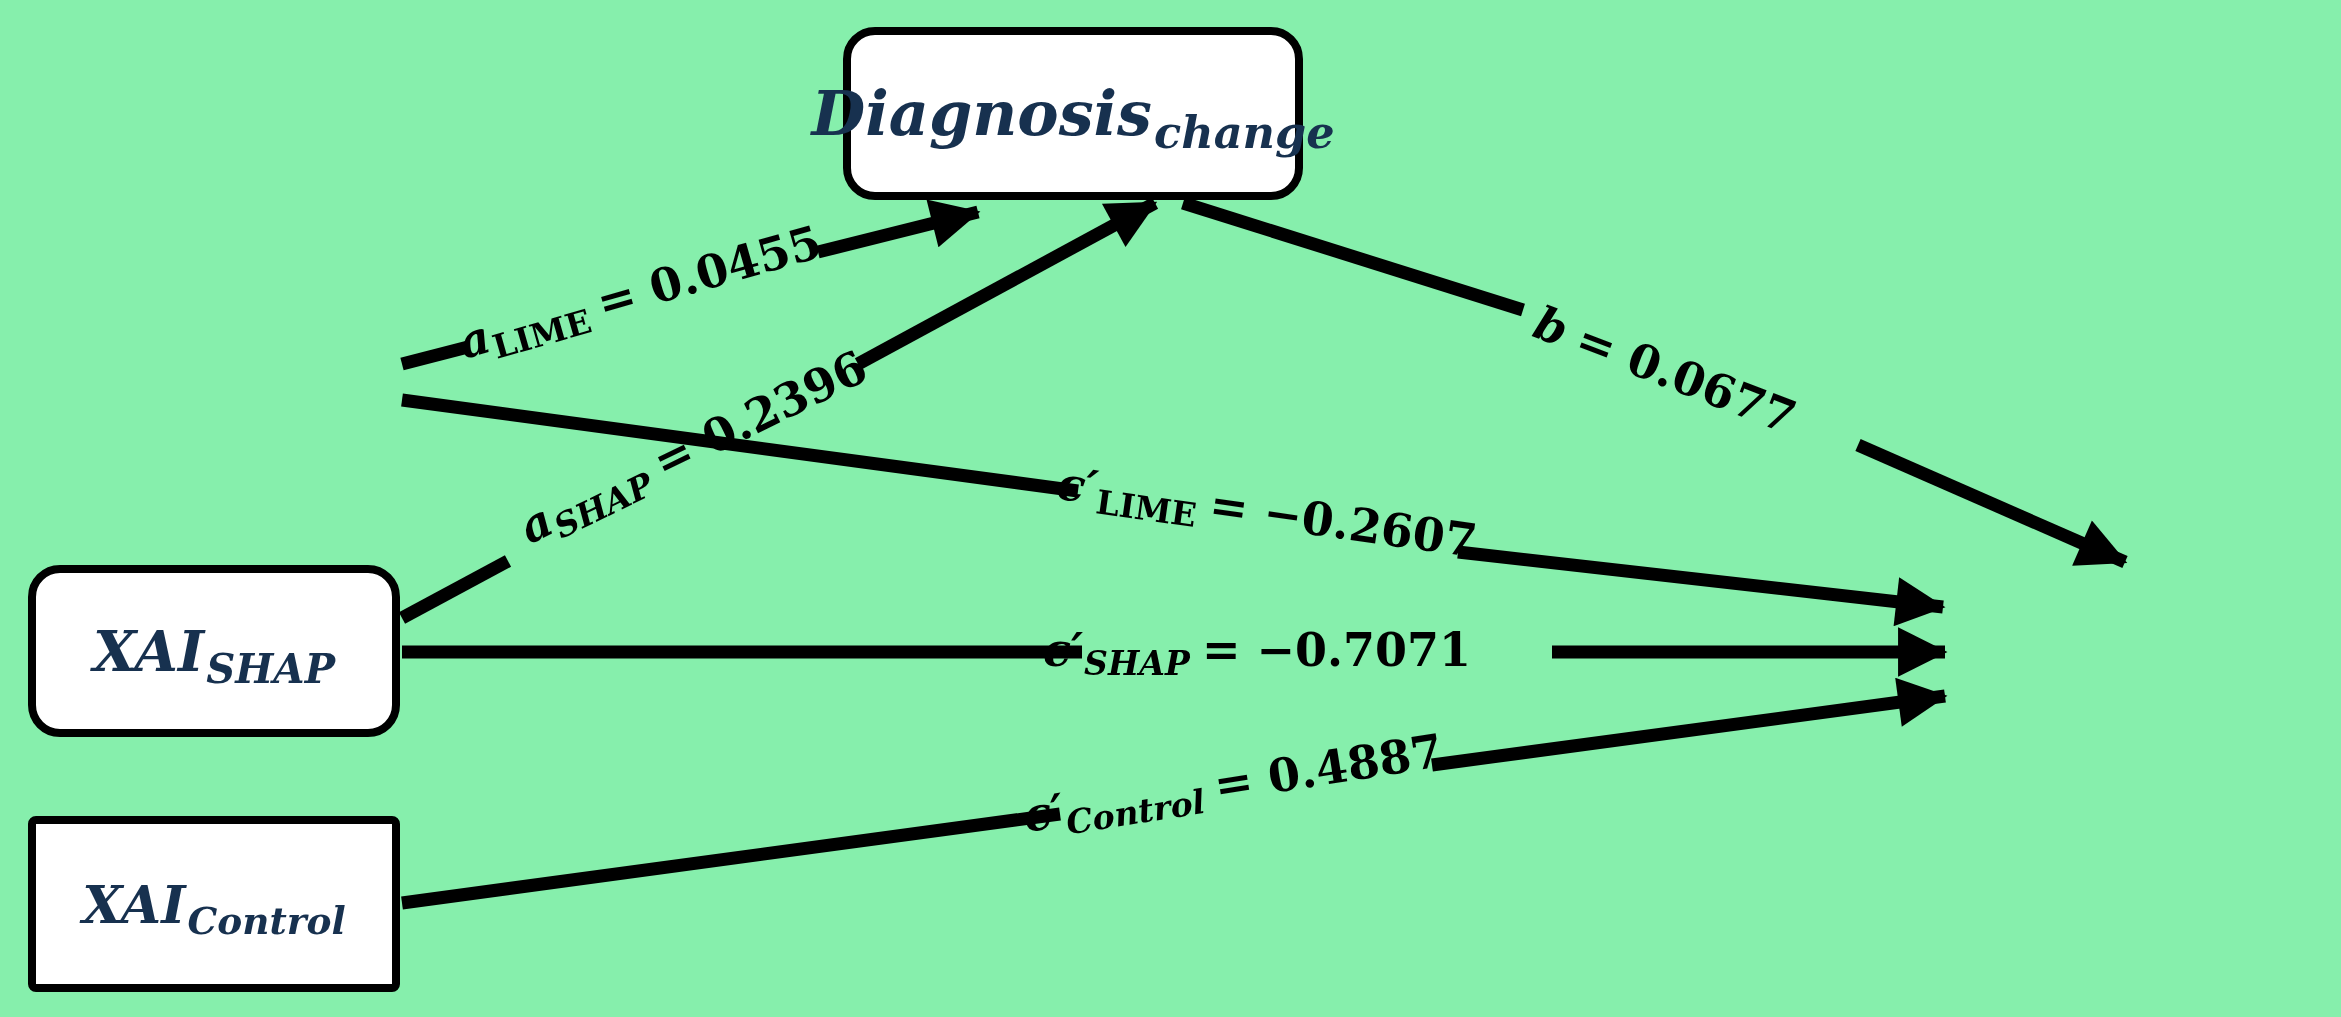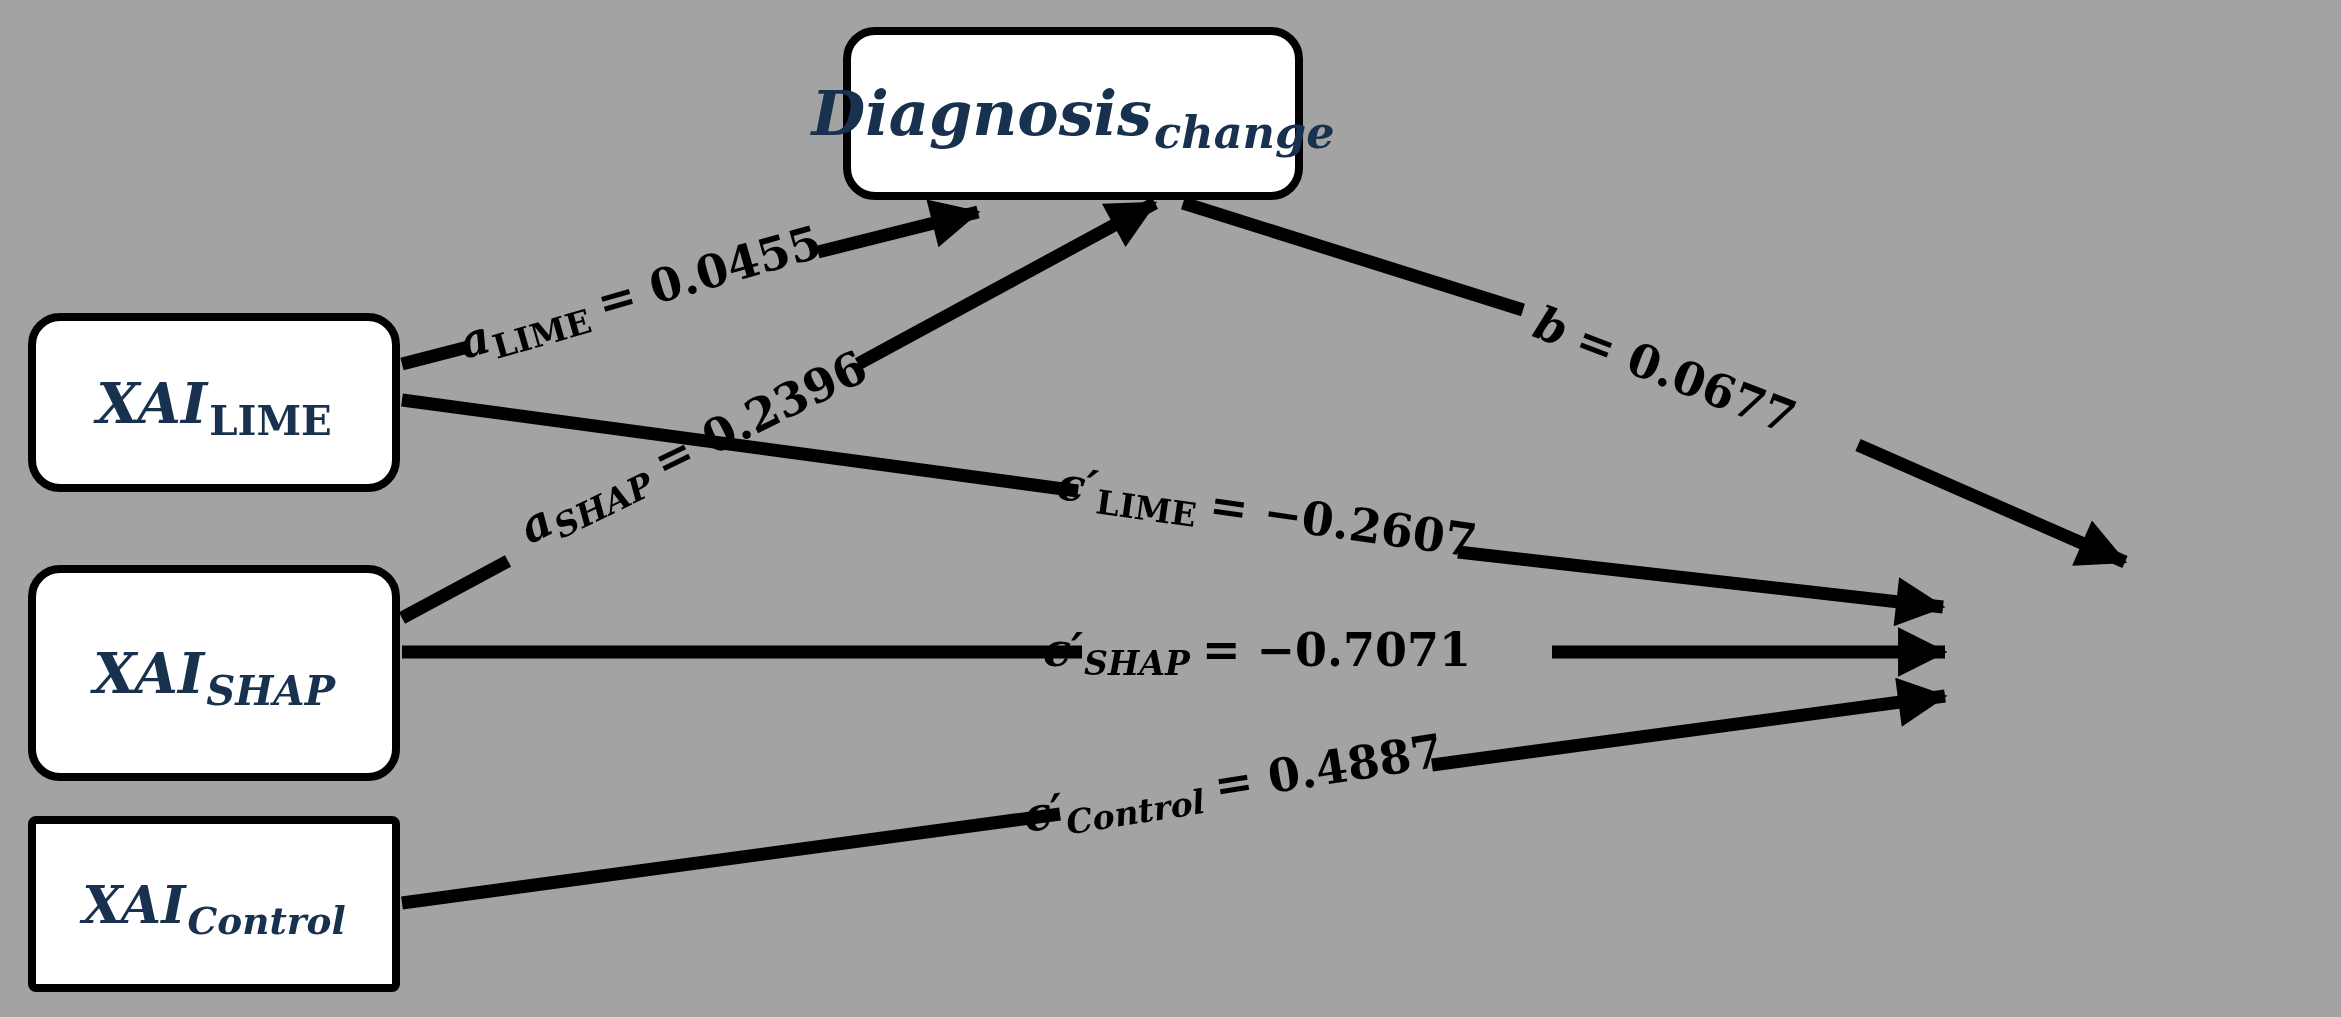--- a/index.html
+++ b/index.html
@@ -4,21 +4,21 @@
 <style>
   html, body {
     margin: 0;
     padding: 0;
     background: #ffffff;
   }
   #figure {
     position: relative;
     width: 2341px;
     height: 1017px;
-    background: #a3a3a3;
+    background: #86efac;
     overflow: hidden;
     font-family: "DejaVu Serif", serif;
   }
   svg.wires {
     position: absolute;
     left: 0; top: 0;
     width: 2341px;
     height: 1017px;
   }
   .node {
@@ -42,21 +42,21 @@
     font-weight: bold;
     color: #17314f;
     font-size: 0.72em;
     position: relative;
     top: 0.30em;
     margin-left: 2px;
   }
   .node .sub.upright { font-style: normal; }
   #node-diagnosis  { left: 843px;  top: 27px;  width: 460px; height: 173px; font-size: 62px; }
   #node-xai-lime   { left: 28px;   top: 313px; width: 372px; height: 179px; font-size: 56px; }
-  #node-xai-shap   { left: 28px;   top: 565px; width: 372px; height: 216px; font-size: 56px; }
+  #node-xai-shap   { left: 28px;   top: 565px; width: 372px; height: 172px; font-size: 56px; }
   #node-xai-control{ left: 28px;   top: 816px; width: 372px; height: 176px; font-size: 52px; border-radius: 8px; }
   #node-delta-trust{ left: 1950px; top: 563px; width: 367px; height: 177px; font-size: 58px; }
 
   .edge-label {
     position: absolute;
     white-space: nowrap;
     color: #000000;
     font-weight: bold;
     font-size: 46px;
     transform-origin: center;
@@ -113,23 +113,20 @@
     <path d="M 1552 652 L 1945 652" stroke="#000" stroke-width="13" fill="none" marker-end="url(#ah)"></path>
 
     <path d="M 402 903 L 1060 814" stroke="#000" stroke-width="13" fill="none"></path>
     <path d="M 1432 765 L 1945 696" stroke="#000" stroke-width="13" fill="none" marker-end="url(#ah)"></path>
   </svg>
 
   <div class="node" id="node-diagnosis">
     <span><span class="main">Diagnosis</span><span class="sub">change</span></span>
   </div>
 
-  <div class="node" id="node-xai-lime">
-    <span><span class="main">XAI</span><span class="sub upright">LIME</span></span>
-  </div>
 
   <div class="node" id="node-xai-shap">
     <span><span class="main">XAI</span><span class="sub">SHAP</span></span>
   </div>
 
   <div class="node" id="node-xai-control">
     <span><span class="main">XAI</span><span class="sub">Control</span></span>
   </div>
 
 

